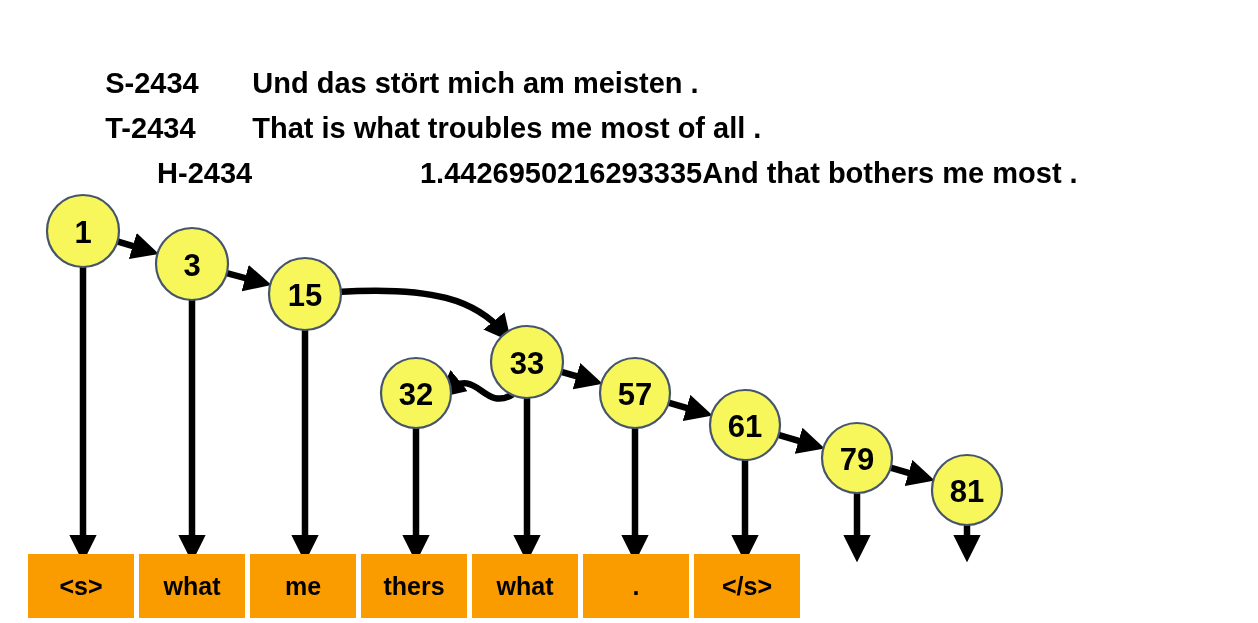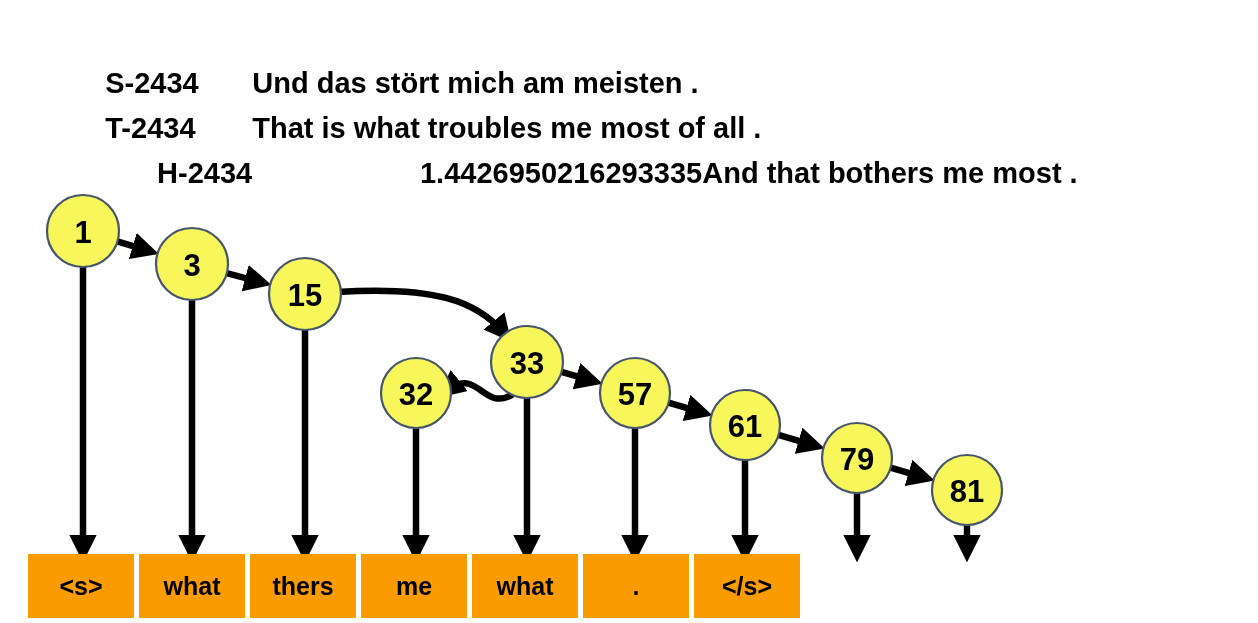--- a/index.html
+++ b/index.html
@@ -205,18 +205,18 @@
           <circle cx="967" cy="490" r="35" class="node-circle"></circle>
           <text x="967" y="491" class="node-label">81</text>
         </g>
       </g>
   </svg>
 </div>
 
 <div id="token-row">
     <div class="token-box">&lt;s&gt;</div>
     <div class="token-box">what</div>
+    <div class="token-box">me</div>
     <div class="token-box">thers</div>
-    <div class="token-box">me</div>
     <div class="token-box">what</div>
     <div class="token-box">.</div>
     <div class="token-box">&lt;/s&gt;</div>
   </div>
 
 </body></html>

